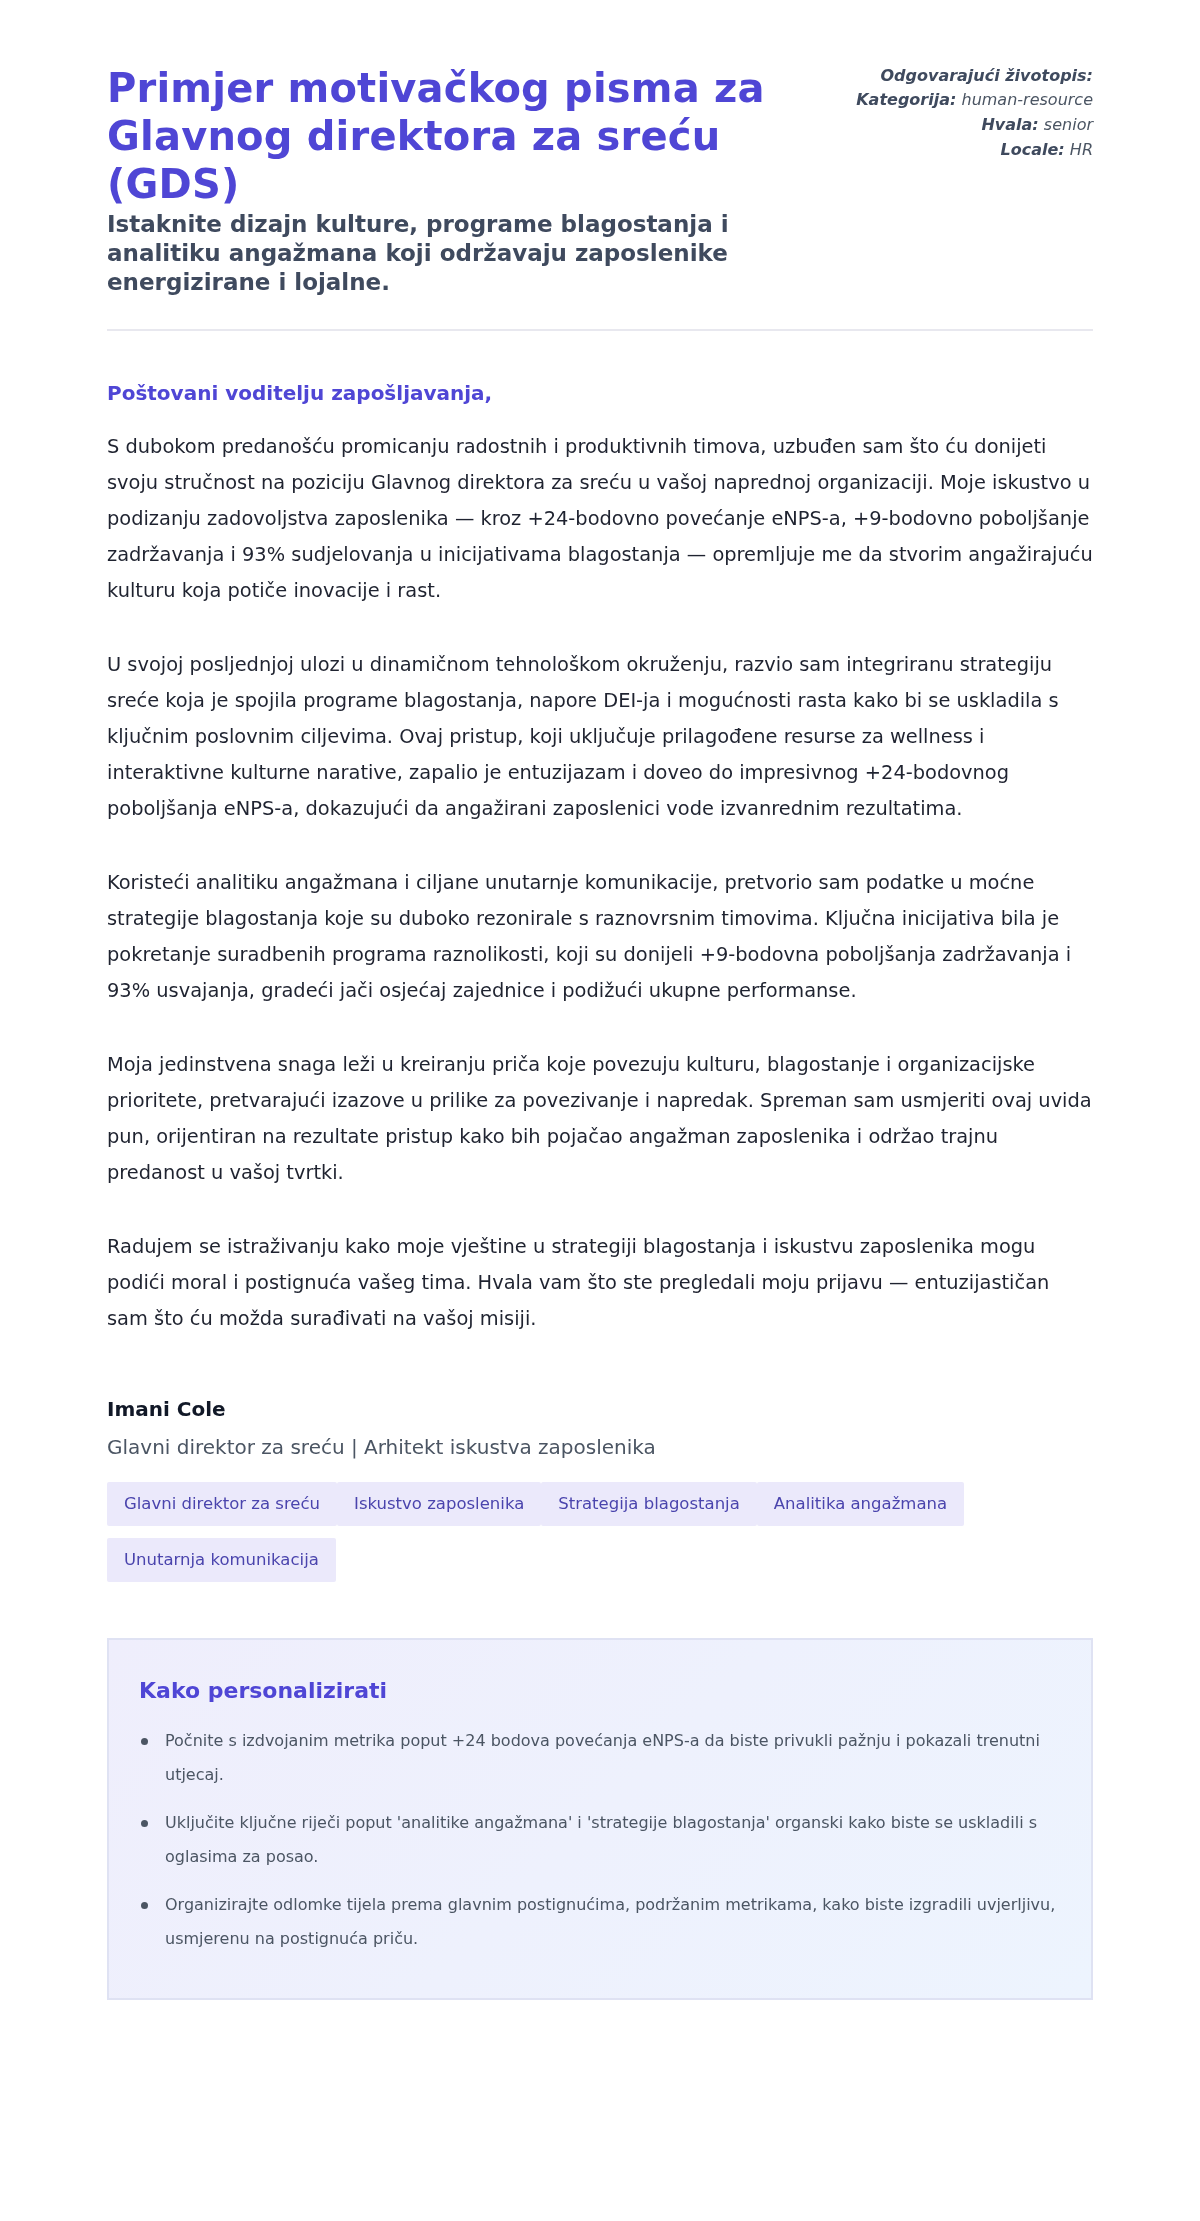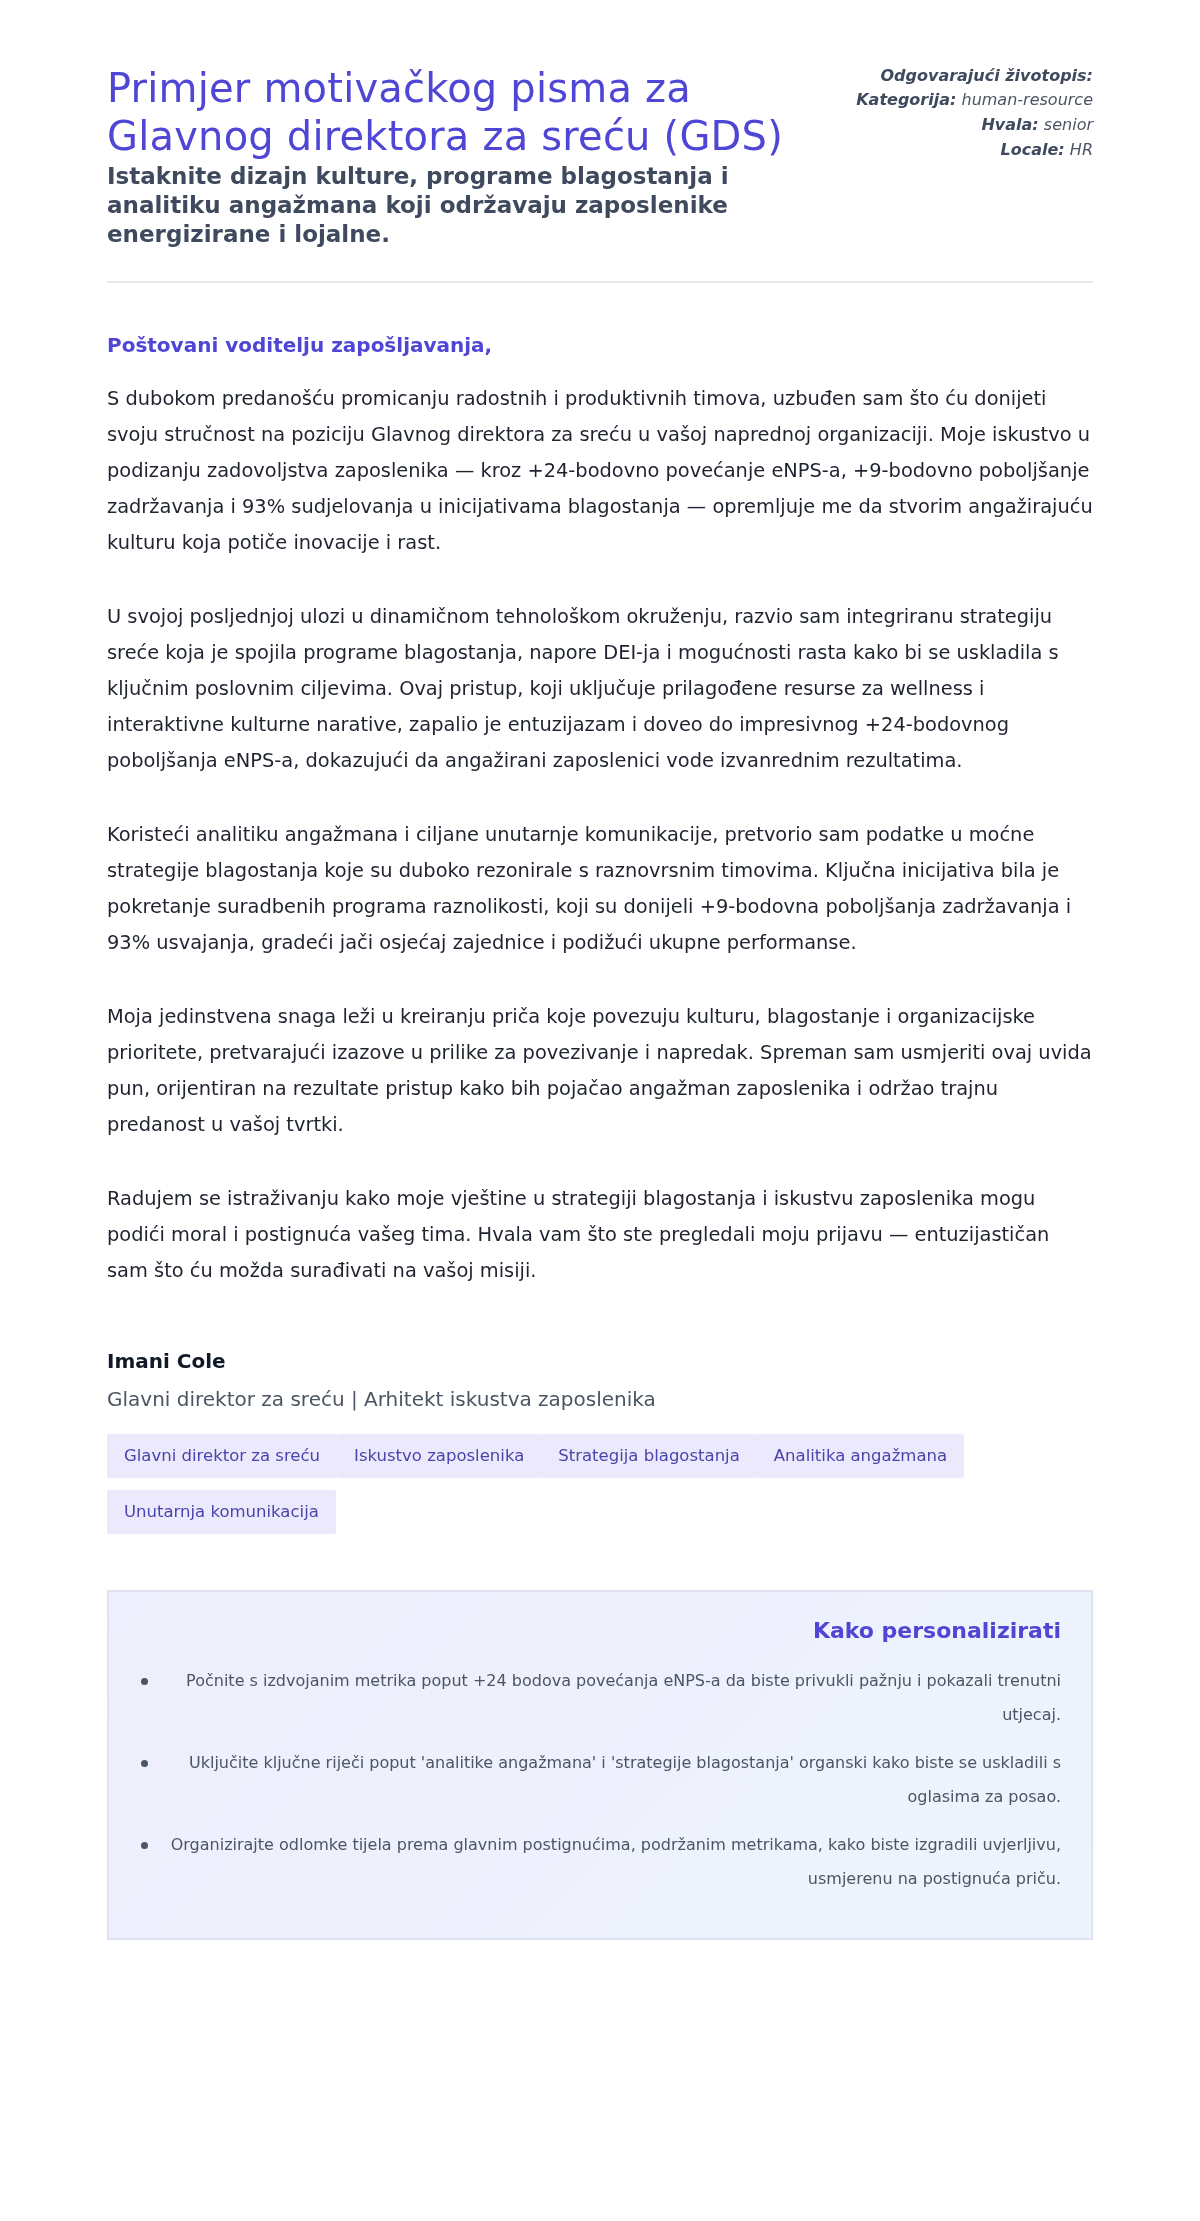--- a/index.html
+++ b/index.html
@@ -17,21 +17,21 @@
       display: flex;
       justify-content: space-between;
       align-items: flex-start;
       padding-bottom: 32px;
       border-bottom: 2px solid #e8e8ef;
     }
     .header-left { width: 720px; }
     .title {
       font-size: 40px;
       line-height: 48px;
-      font-weight: normal;
+      font-weight: bold;
       color: #4f46d5;
       letter-spacing: 0.2px;
     }
     .subtitle {
       margin-top: 2px;
       font-size: 23px;
       line-height: 29px;
       font-weight: bold;
       color: #3f4a5e;
     }
@@ -89,22 +89,21 @@
       font-size: 16.5px;
       padding: 12px 17px 12px 17px;
       line-height: 20px;
       border-radius: 2px;
       cursor: pointer;
     }
     .tips {
       margin-top: 56px;
       border: 2px solid #dfe2f3;
       background: linear-gradient(135deg, #efeefc 0%, #edf4fe 100%);
-      padding: 24px 30px 28px 30px;
-      text-align: right;
+      padding: 36px 30px 28px 30px;
     }
     .tips-title {
       font-size: 22px;
       font-weight: bold;
       color: #4f46d5;
       line-height: 30px;
     }
     .tips-list {
       margin-top: 18px;
       list-style: none;

